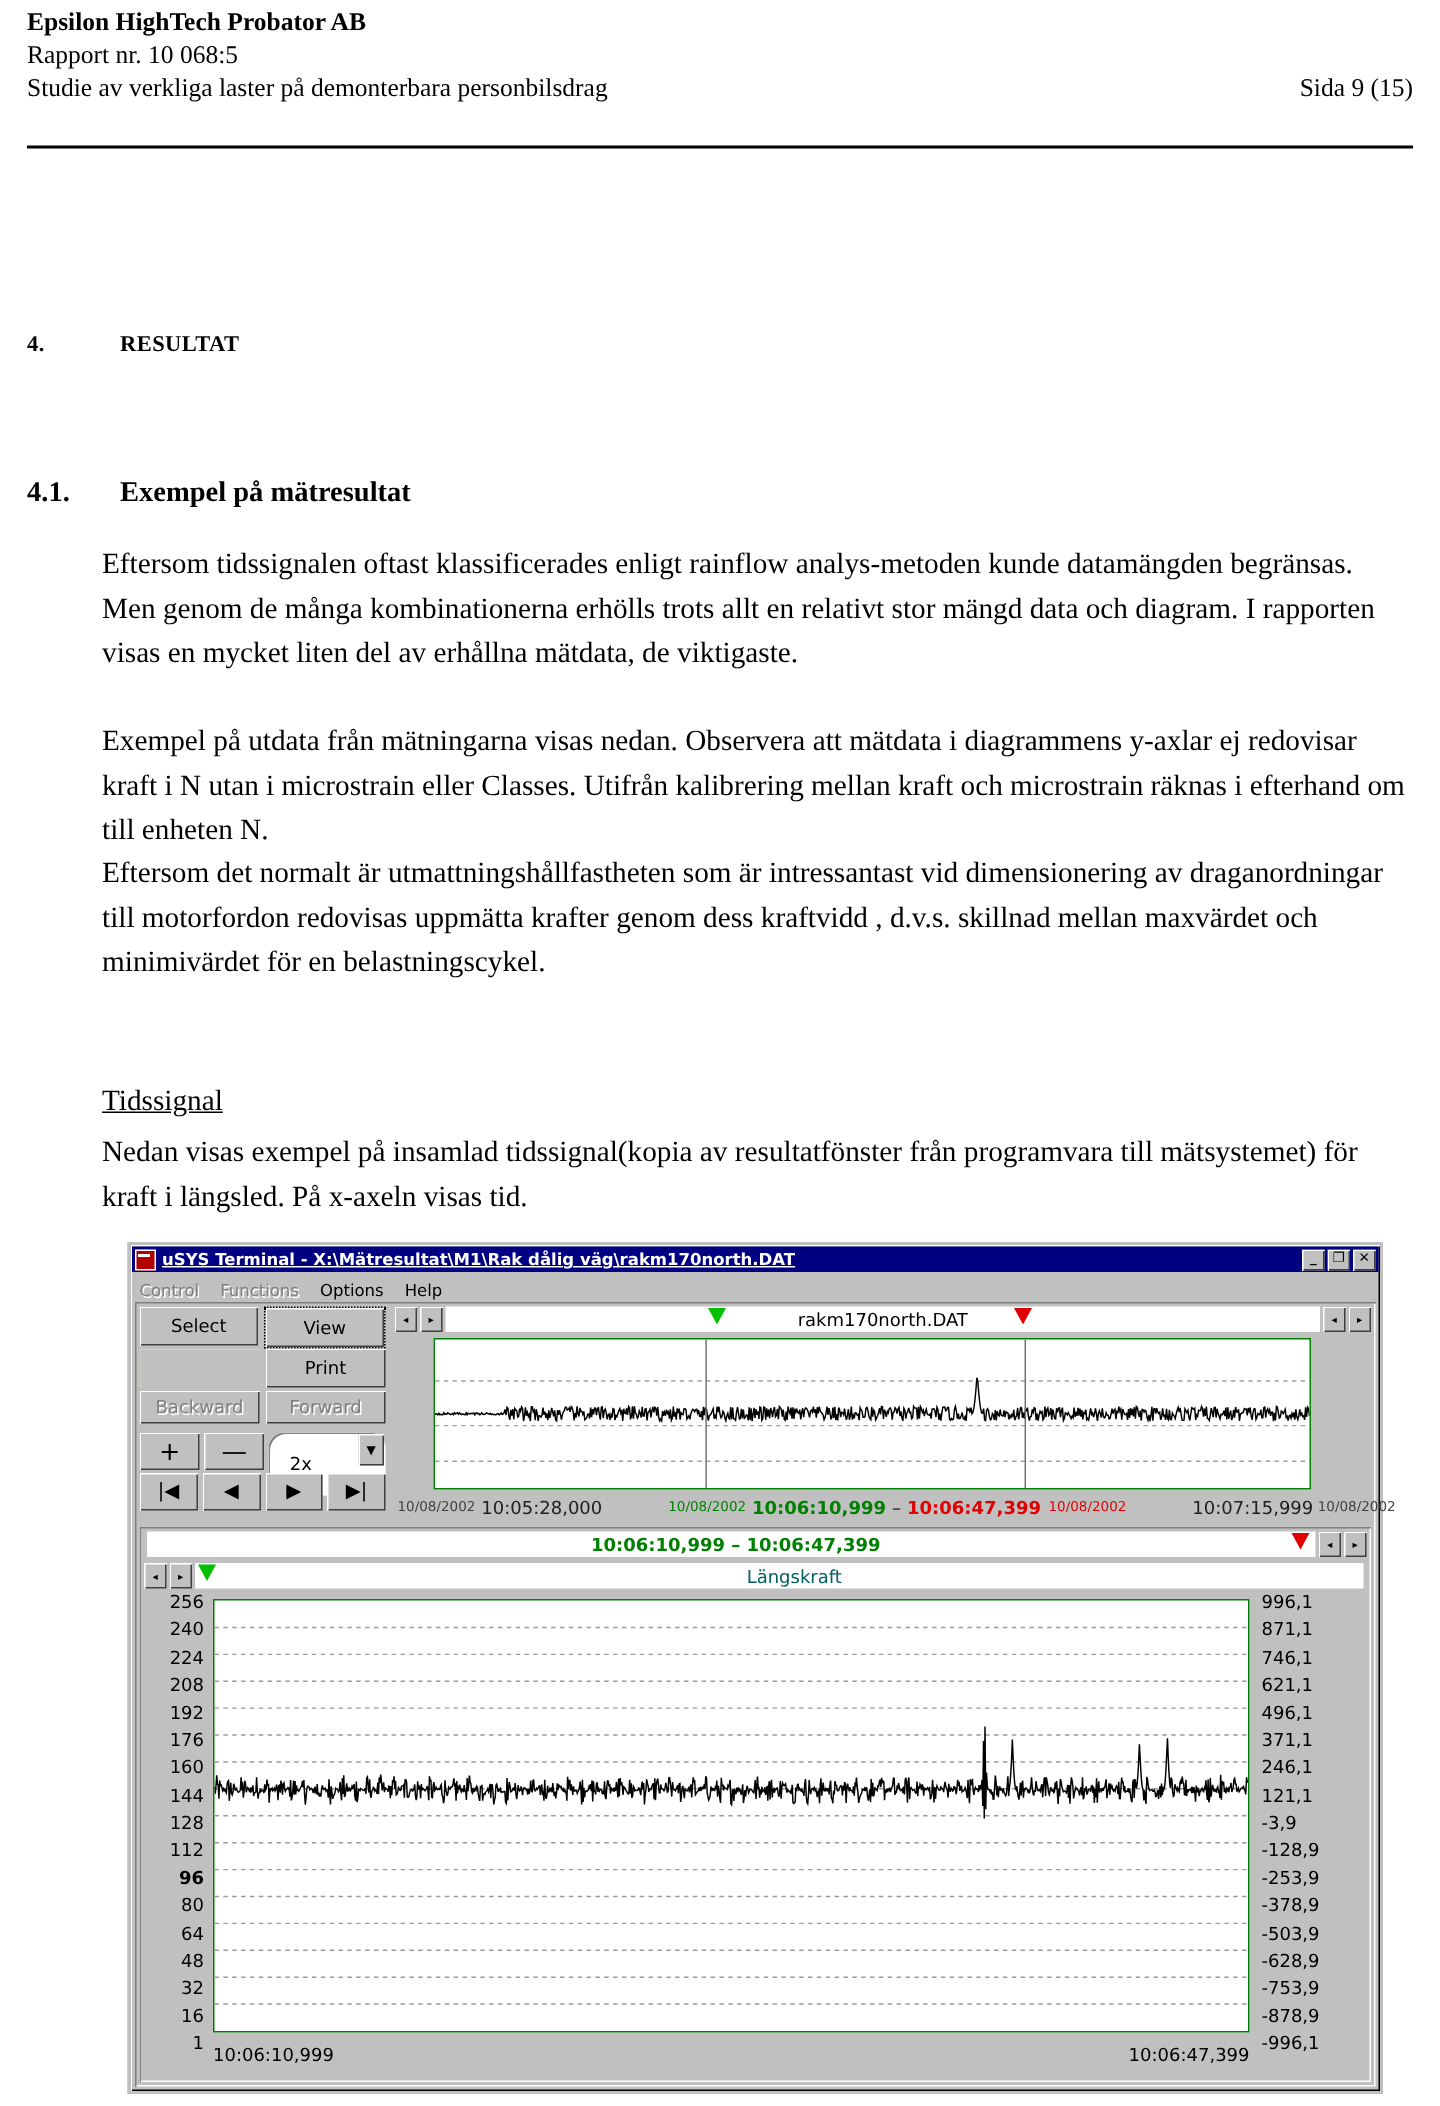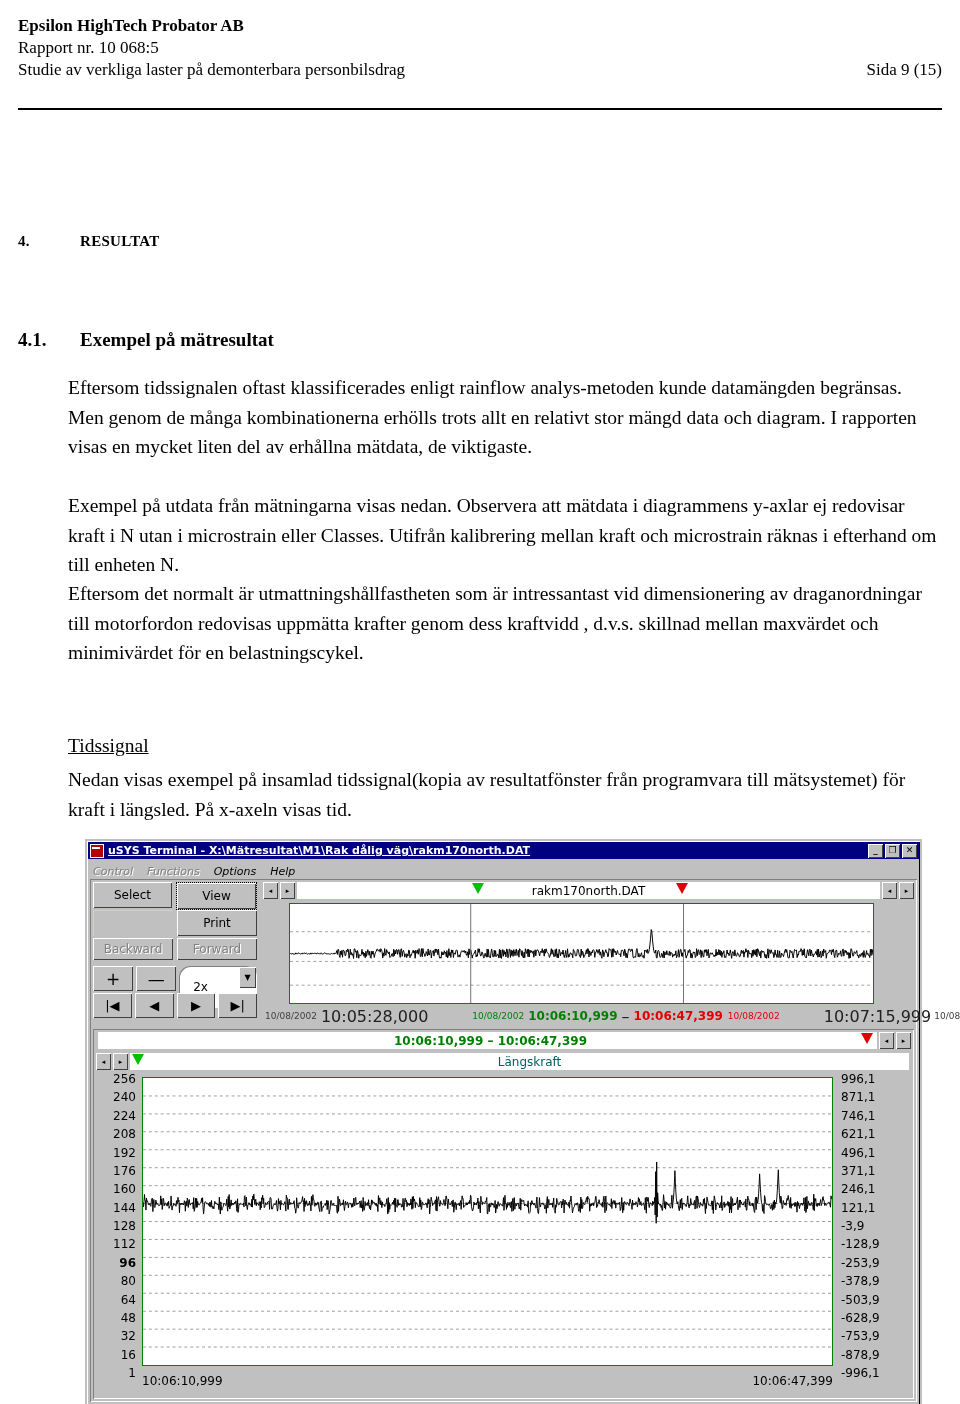--- a/index.html
+++ b/index.html
@@ -1,20 +1,20 @@
 <!DOCTYPE html>
 <html><head>
 <meta charset="utf-8">
 <style>
   html,body{margin:0;padding:0;background:#fff;}
   body{
     width:960px;height:1404px;position:relative;overflow:hidden;
     font-family:"Liberation Serif", serif;color:#000;
   }
-  .page{position:absolute;inset:0;margin-top:11px;}
+  .page{position:absolute;inset:0;}
 
   
   .hdr{position:absolute;left:18px;top:4px;width:924px;}
   .hdr-line{font-size:17px;line-height:22px;white-space:nowrap;}
   .hdr-bold{font-weight:bold;}
   .hdr-row{display:flex;justify-content:space-between;align-items:baseline;}
   .hdr-rule{position:absolute;left:18px;top:97px;width:924px;height:2px;background:#000;}
 
   
   .sec-h1{position:absolute;left:18px;top:222px;font-size:15px;font-weight:bold;letter-spacing:.3px;}
@@ -46,21 +46,21 @@
     margin-right:4px;flex:0 0 auto;position:relative;
   }
   .title-ico:after{content:"";position:absolute;left:1px;top:2px;width:8px;height:2px;background:#fff;}
   .title-text{flex:1 1 auto;white-space:nowrap;overflow:hidden;text-decoration:underline;}
   .title-btns{display:flex;gap:2px;}
   .tbtn{
     width:15px;height:14px;background:#c0c0c0;font-size:9px;color:#000;
     display:flex;align-items:center;justify-content:center;line-height:1;
     box-shadow:inset 1px 1px 0 #fff, inset -1px -1px 0 #404040;
   }
-  .menubar{height:18px;display:flex;align-items:center;padding:2px 6px 0 6px;font-size:11px;gap:14px;font-style:italic;}
+  .menubar{height:18px;display:flex;align-items:center;padding:2px 6px 0 6px;font-size:11px;gap:14px;}
   .menu-item{color:#000;}
   .menu-item.dis{color:#808080;text-shadow:1px 1px 0 #fff;}
 
   .client{
     position:absolute;left:3px;top:38px;right:3px;bottom:3px;
     background:#c0c0c0;
     box-shadow:inset 1px 1px 0 #808080, inset -1px -1px 0 #fff;
   }
 
   
@@ -118,21 +118,21 @@
     border:1px solid #008000;
   }
   .ovlabels{
     position:absolute;left:0;right:0;bottom:0;height:16px;font-size:10px;
     display:flex;align-items:center;
   }
   .lbl-green{color:#008000;font-weight:bold;font-size:12px;}
   .lbl-red{color:#e00000;font-weight:bold;font-size:12px;}
   .lbl-smgreen{color:#008000;font-size:9px;}
   .lbl-smred{color:#e00000;font-size:9px;}
-  .lbl-dk{color:#202020;font-size:16px;}
+  .lbl-dk{color:#202020;font-size:12px;}
   .lbl-sm{color:#404040;font-size:9px;}
 
   
   .lower{position:absolute;left:3px;top:150px;right:3px;bottom:3px;
     box-shadow:inset 1px 1px 0 #808080, inset -1px -1px 0 #fff;background:#c0c0c0;}
   .chbar{position:absolute;left:3px;top:3px;right:3px;height:19px;display:flex;align-items:stretch;}
   .chbar .cyan{justify-content:flex-start;padding-left:6px;}
   .chbar2{position:absolute;left:3px;top:24px;right:3px;height:19px;display:flex;align-items:stretch;}
   .mainplotwrap{position:absolute;left:3px;top:46px;right:3px;bottom:3px;background:#c0c0c0;}
   .mainplot{

